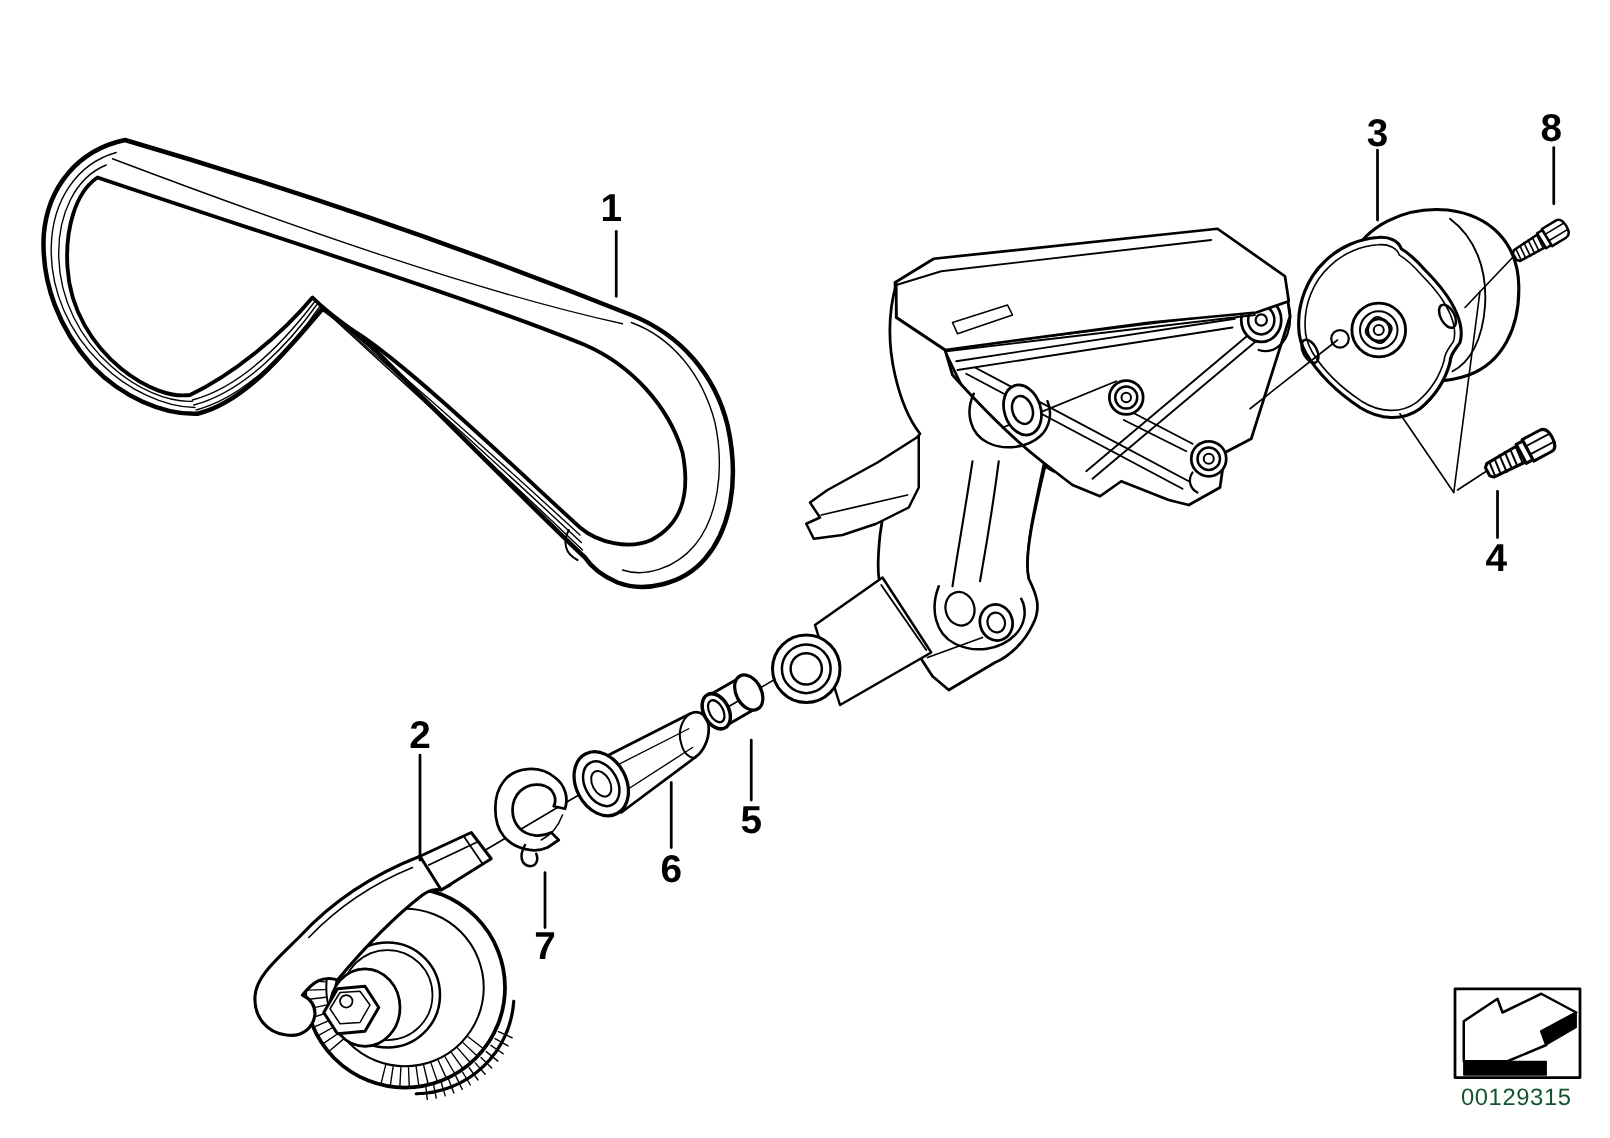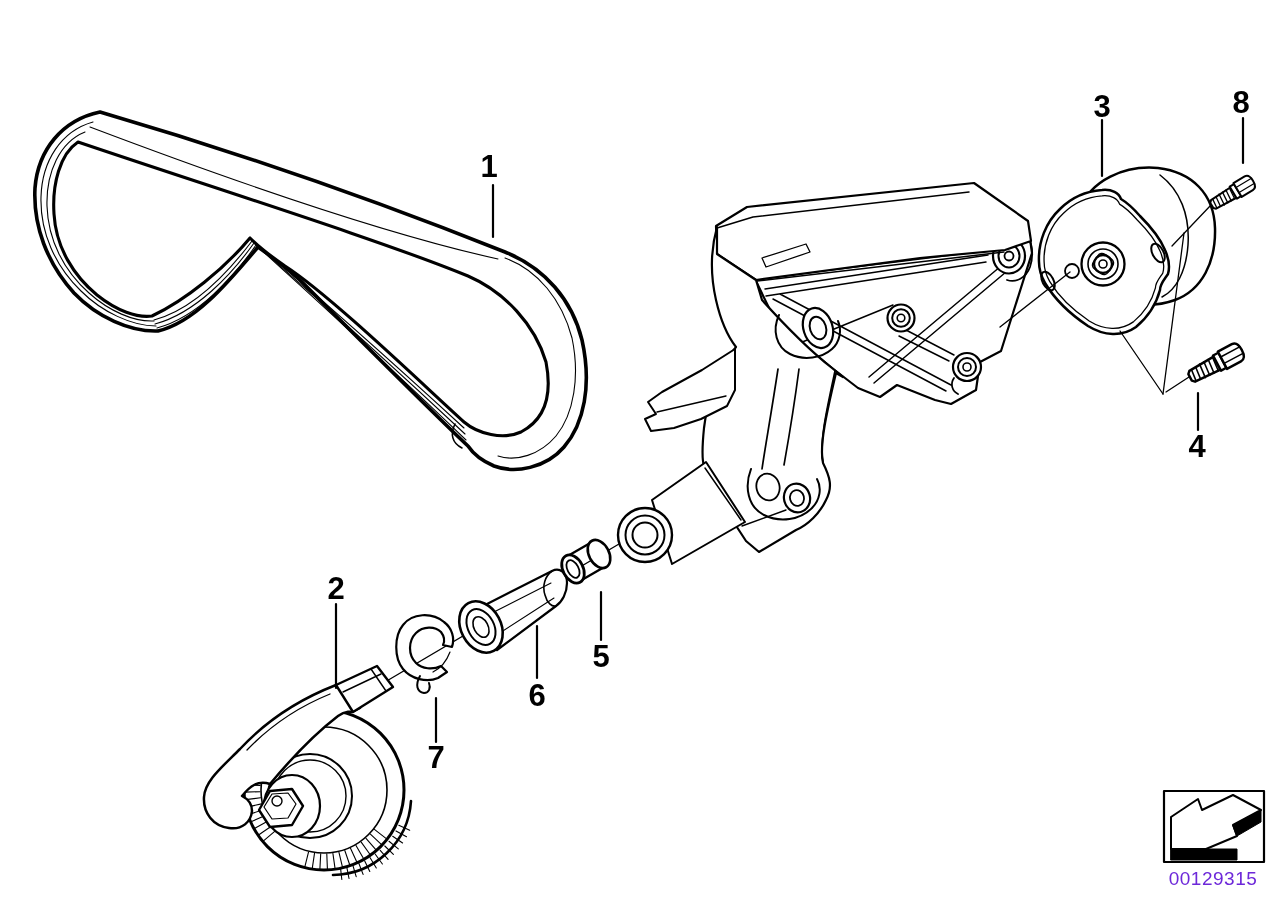--- a/index.html
+++ b/index.html
@@ -3,21 +3,21 @@
 <meta charset="utf-8">
 <style>
   html,body{margin:0;padding:0;background:#fff;}
   .stage{position:relative;width:1288px;height:910px;background:#fff;overflow:hidden;
          font-family:"Liberation Sans",sans-serif;}
   .stage svg{position:absolute;left:0;top:0;}
   .callout{position:absolute;transform:translate(-50%,-50%);
            font:700 31px "Liberation Sans",sans-serif;color:#000;line-height:1;
            cursor:pointer;user-select:none;}
   .part-number{position:absolute;transform:translate(-50%,0);
-           font:400 19px "Liberation Sans",sans-serif;color:#6d28d9;letter-spacing:.5px;}
+           font:400 19px "Liberation Sans",sans-serif;color:#14532d;letter-spacing:.5px;}
 </style>
 </head>
 <body>
 
 <div class="stage">
 
 <svg width="1288" height="910" viewBox="0 0 1288 910">
   <g fill="none" stroke="#000" stroke-linecap="round" stroke-linejoin="round">
 
     <g>

